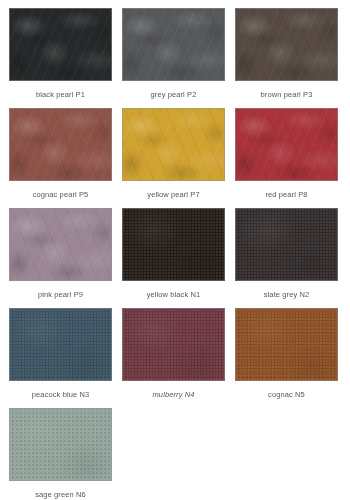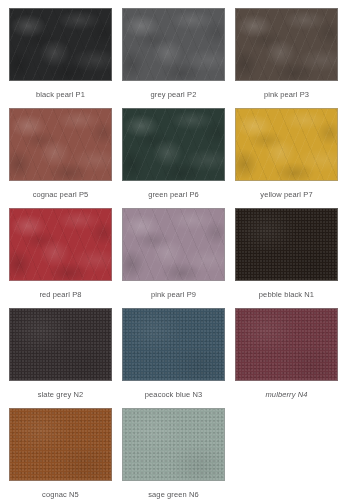--- a/index.html
+++ b/index.html
@@ -106,45 +106,41 @@
     <div class="swatch-cell">
       <div class="swatch-chip finish-pearl" style="background: rgb(39, 40, 41); border-color: rgba(150, 150, 150, 0.5);"></div>
       <div class="swatch-label" style="color: rgb(88, 88, 90);">black pearl P1</div>
     </div>
     <div class="swatch-cell">
       <div class="swatch-chip finish-pearl" style="background: rgb(87, 88, 90); border-color: rgba(150, 150, 150, 0.5);"></div>
       <div class="swatch-label" style="color: rgb(88, 88, 90);">grey pearl P2</div>
     </div>
     <div class="swatch-cell">
       <div class="swatch-chip finish-pearl" style="background: rgb(86, 74, 66); border-color: rgba(150, 150, 150, 0.5);"></div>
-      <div class="swatch-label" style="color: rgb(88, 88, 90);">pink pearl P3</div>
+      <div class="swatch-label" style="color: rgb(88, 88, 90);">brown pearl P3</div>
     </div>
     <div class="swatch-cell">
       <div class="swatch-chip finish-pearl" style="background: rgb(142, 83, 72); border-color: rgba(150, 150, 150, 0.5);"></div>
       <div class="swatch-label" style="color: rgb(88, 88, 90);">cognac pearl P5</div>
-    </div>
-    <div class="swatch-cell">
-      <div class="swatch-chip finish-pearl" style="background: rgb(43, 60, 54); border-color: rgba(150, 150, 150, 0.5);"></div>
-      <div class="swatch-label" style="color: rgb(88, 88, 90);">green pearl P6</div>
     </div>
     <div class="swatch-cell">
       <div class="swatch-chip finish-pearl" style="background: rgb(208, 162, 47); border-color: rgba(150, 150, 150, 0.5);"></div>
       <div class="swatch-label" style="color: rgb(88, 88, 90);">yellow pearl P7</div>
     </div>
     <div class="swatch-cell">
       <div class="swatch-chip finish-pearl" style="background: rgb(168, 51, 58); border-color: rgba(150, 150, 150, 0.5);"></div>
       <div class="swatch-label" style="color: rgb(88, 88, 90);">red pearl P8</div>
     </div>
     <div class="swatch-cell">
       <div class="swatch-chip finish-pearl" style="background: rgb(155, 134, 149); border-color: rgba(150, 150, 150, 0.5);"></div>
       <div class="swatch-label" style="color: rgb(88, 88, 90);">pink pearl P9</div>
     </div>
     <div class="swatch-cell">
       <div class="swatch-chip finish-pebble" style="background: rgb(36, 28, 23); border-color: rgba(150, 150, 150, 0.5);"></div>
-      <div class="swatch-label" style="color: rgb(88, 88, 90);">pebble black N1</div>
+      <div class="swatch-label" style="color: rgb(88, 88, 90);">yellow black N1</div>
     </div>
     <div class="swatch-cell">
       <div class="swatch-chip finish-pebble" style="background: rgb(50, 43, 44); border-color: rgba(150, 150, 150, 0.5);"></div>
       <div class="swatch-label" style="color: rgb(88, 88, 90);">slate grey N2</div>
     </div>
     <div class="swatch-cell">
       <div class="swatch-chip finish-pebble" style="background: rgb(59, 83, 98); border-color: rgba(150, 150, 150, 0.5);"></div>
       <div class="swatch-label" style="color: rgb(88, 88, 90);">peacock blue N3</div>
     </div>
     <div class="swatch-cell">

